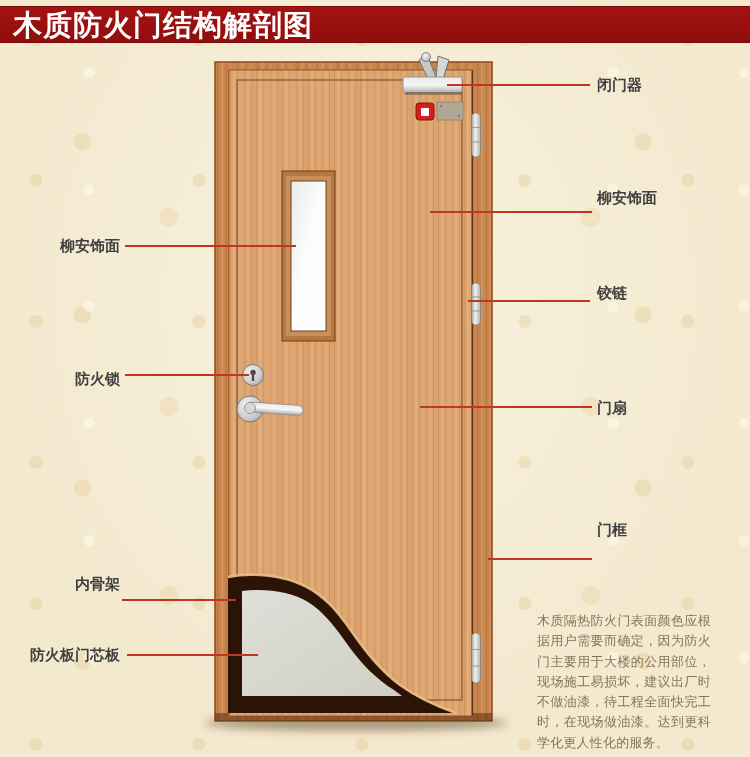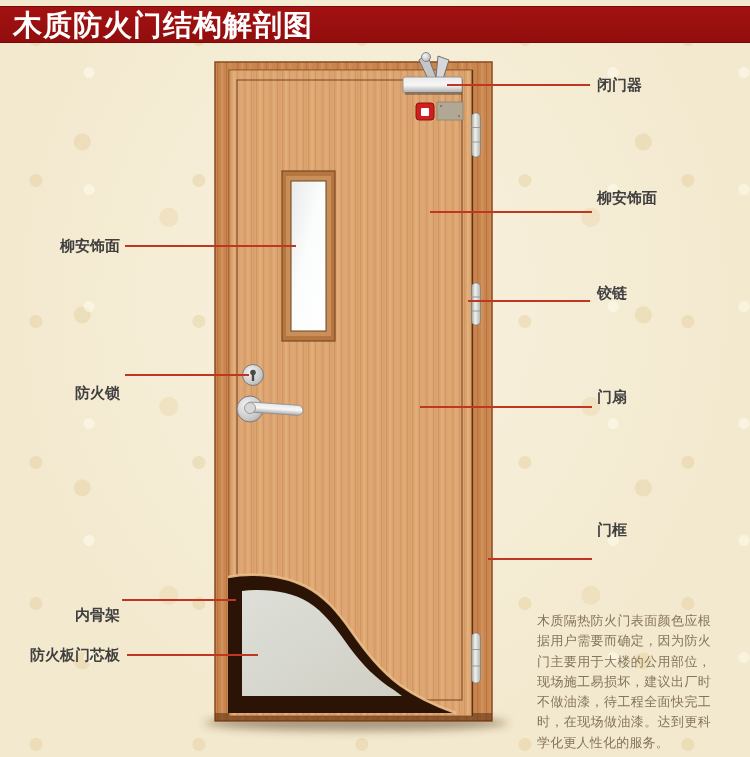--- a/index.html
+++ b/index.html
@@ -181,23 +181,23 @@
   <div class="line" style="left:420px;top:406px;width:172px;"></div>
   <div class="line" style="left:488px;top:558px;width:104px;"></div>
   <div class="line" style="left:125px;top:245px;width:171px;"></div>
   <div class="line" style="left:125px;top:374px;width:124px;"></div>
   <div class="line" style="left:122px;top:599px;width:114px;"></div>
   <div class="line" style="left:127px;top:654px;width:131px;"></div>
 
   <div class="lbl right" style="top:76px;text-align:right;">闭门器</div>
   <div class="lbl right" style="top:189px;">柳安饰面</div>
   <div class="lbl right" style="top:284px;">铰链</div>
-  <div class="lbl right" style="top:388px;">门扇</div>
+  <div class="lbl right" style="top:399px;">门扇</div>
   <div class="lbl right" style="top:521px;">门框</div>
 
   <div class="lbl left" style="top:237px;">柳安饰面</div>
-  <div class="lbl left" style="top:384px;">防火锁</div>
-  <div class="lbl left" style="top:606px;">内骨架</div>
+  <div class="lbl left" style="top:370px;">防火锁</div>
+  <div class="lbl left" style="top:575px;">内骨架</div>
   <div class="lbl left" style="top:646px;text-align:center;">防火板门芯板</div>
 
   <div class="desc">木质隔热防火门表面颜色应根据用户需要而确定，因为防火门主要用于大楼的公用部位，现场施工易损坏，建议出厂时不做油漆，待工程全面快完工时，在现场做油漆。达到更科学化更人性化的服务。</div>
 
 </div>
 
 </body></html>

